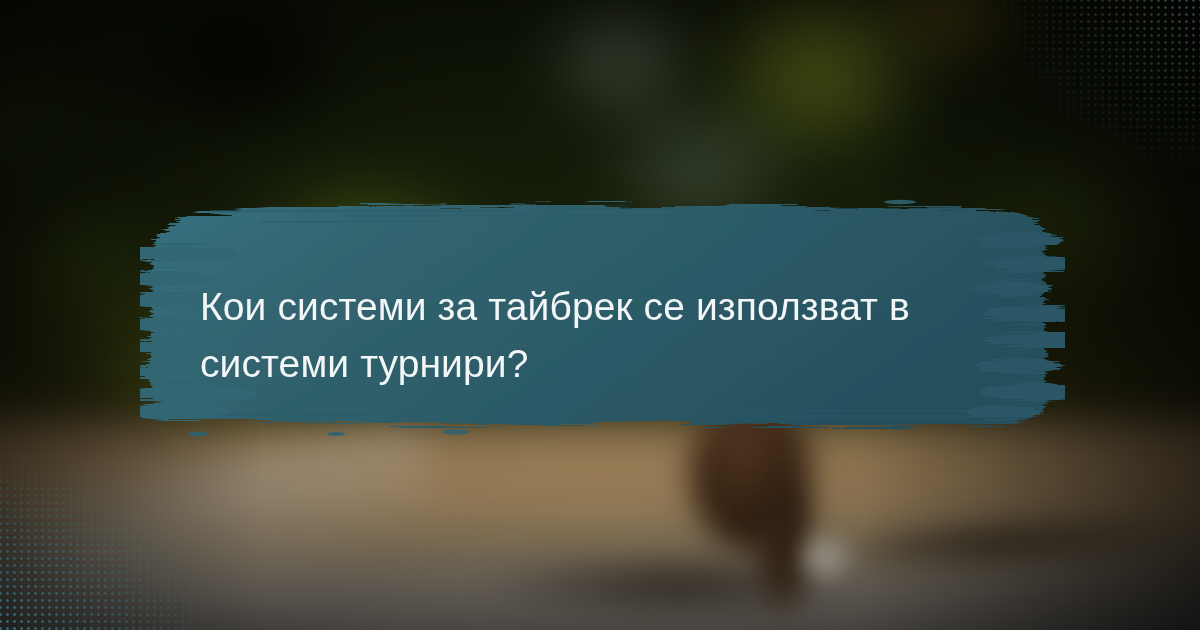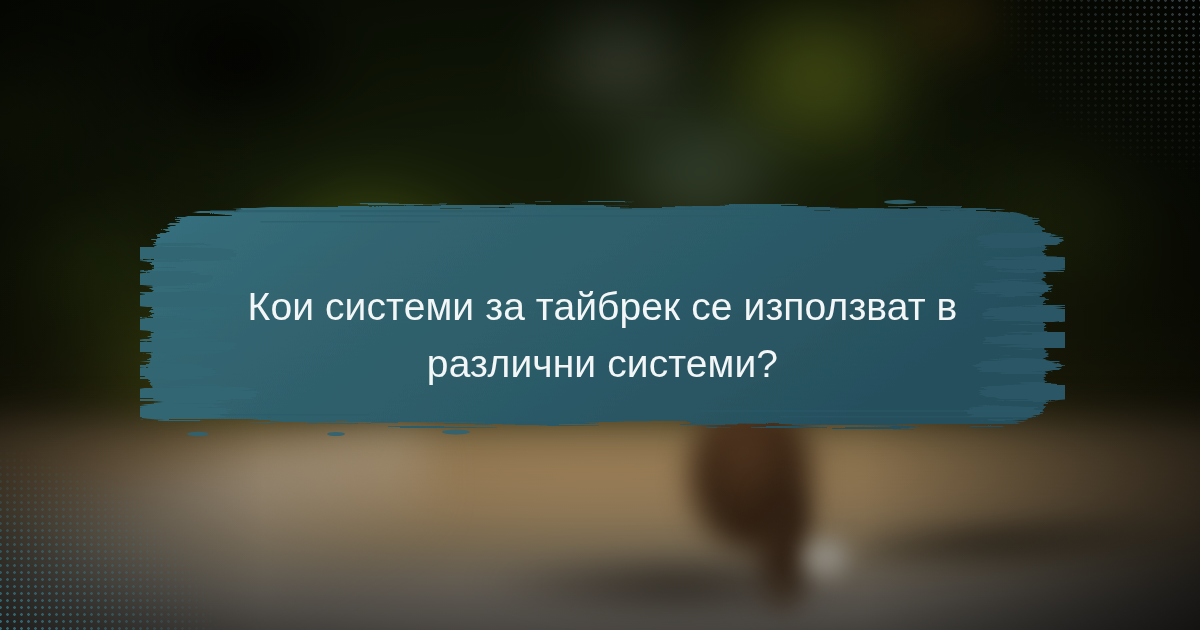--- a/index.html
+++ b/index.html
@@ -167,21 +167,21 @@
     height: 100%;
     display: block;
   }
 
   
   #headline {
     position: absolute;
     left: 200px;
     top: 278px;
     width: 805px;
-    text-align: center;
+    text-align: left;
     color: #f2f6f7;
     font-family: "Liberation Sans", sans-serif;
     font-size: 39px;
     font-weight: 400;
     line-height: 57px;
     letter-spacing: 0.1px;
     z-index: 5;
     text-rendering: optimizeLegibility;
   }
   #headline .hl-line { display: block; white-space: nowrap; }
@@ -281,16 +281,16 @@
         <ellipse cx="316" cy="236" rx="14" ry="2.4"></ellipse>
         <ellipse cx="196" cy="238" rx="9" ry="2.0"></ellipse>
         <ellipse cx="760" cy="6" rx="16" ry="2.2"></ellipse>
         <ellipse cx="58" cy="238" rx="11" ry="2.2"></ellipse>
       </g>
     </svg>
   </div>
 
   <div id="headline">
     <span class="hl-line">Кои системи за тайбрек се използват в</span>
-    <span class="hl-line">различни системи?</span>
+    <span class="hl-line">системи турнири?</span>
   </div>
 
 </div>
 
 </body></html>

